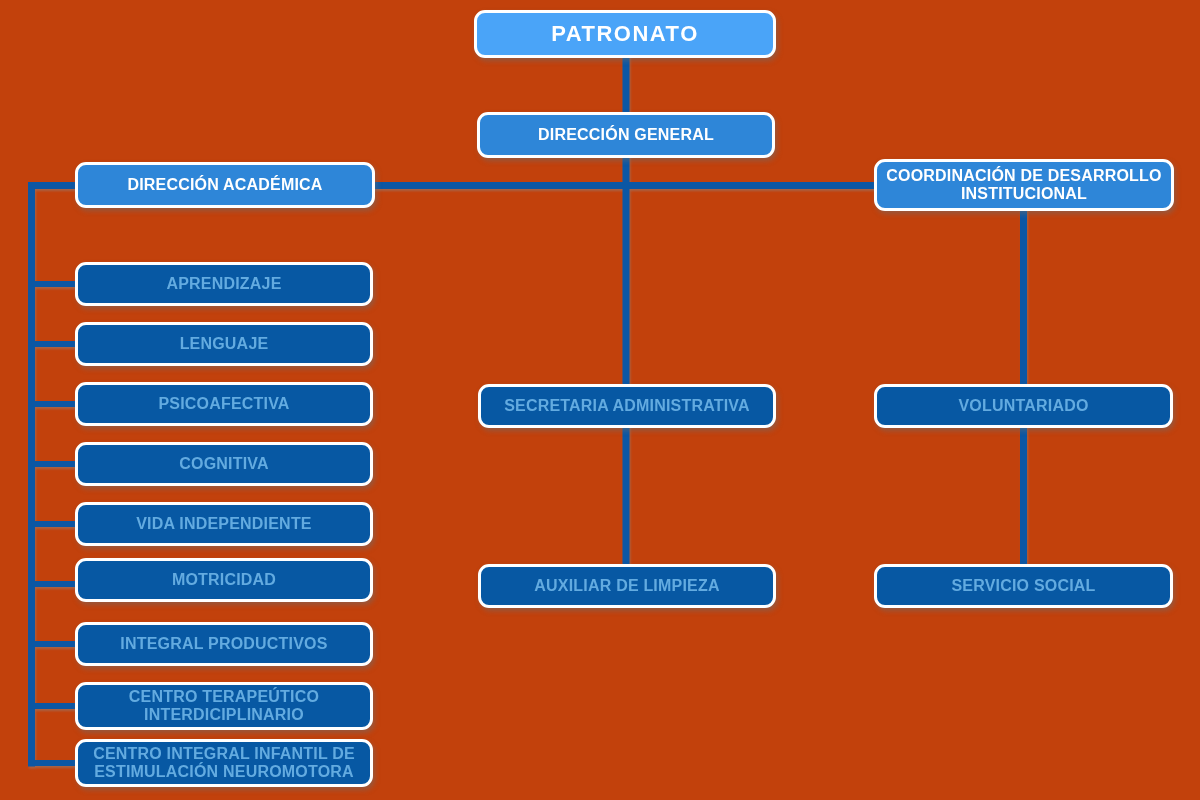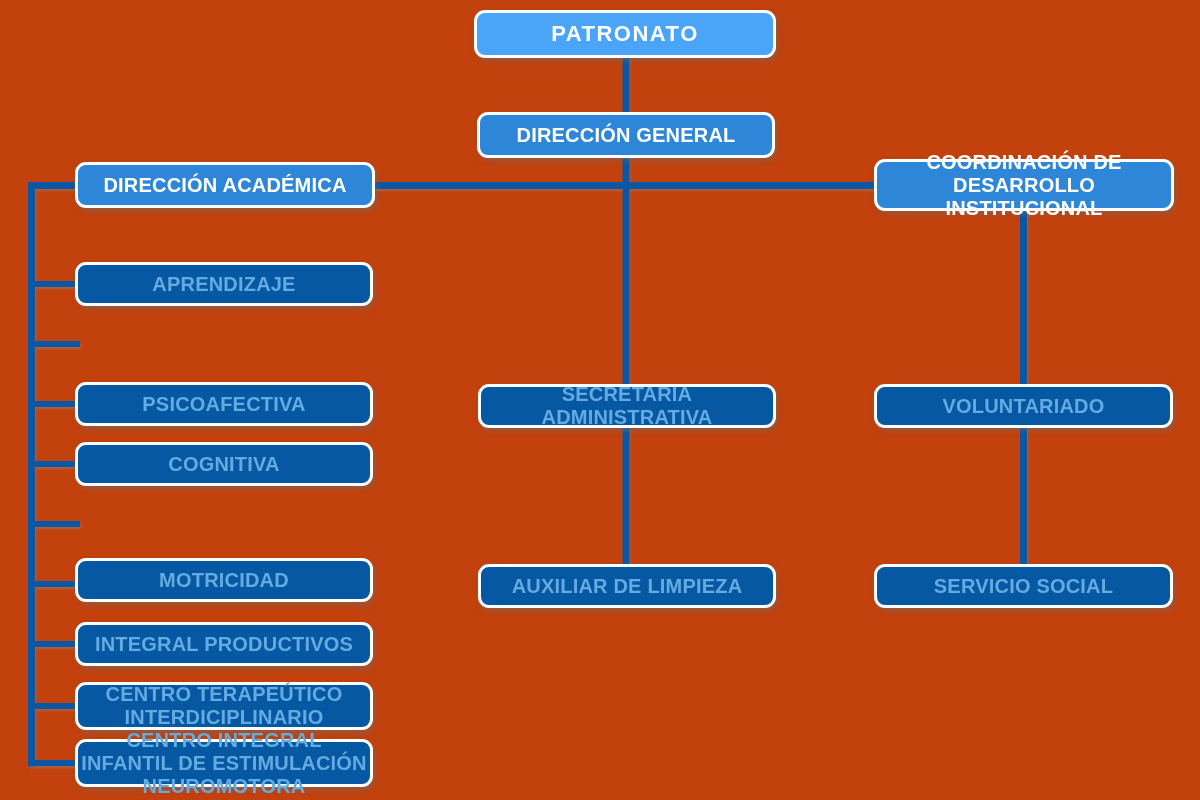--- a/index.html
+++ b/index.html
@@ -29,21 +29,21 @@
     z-index: 1;
     box-sizing: border-box;
     display: flex;
     align-items: center;
     justify-content: center;
     text-align: center;
     border: 3px solid #ffffff;
     border-radius: 11px;
     box-shadow: 2px 3px 5px rgba(110,110,110,0.5);
     font-weight: bold;
-    font-size: 20px;
+    font-size: 16px;
     line-height: 1.15;
     padding: 2px 6px;
     letter-spacing: 0.2px;
   }
   .node.light {
     background: var(--node-light, #4AA4F8);
     color: var(--text-light, #ffffff);
     font-size: 22px;
     letter-spacing: 1.5px;
   }
@@ -86,25 +86,27 @@
   <div class="node light" style="left:474px; top:10px; width:302px; height:48px;">PATRONATO</div>
 
   <div class="node medium" style="left:477px; top:112px; width:298px; height:46px;">DIRECCIÓN GENERAL</div>
 
   <div class="node medium" style="left:874px; top:159px; width:300px; height:52px;">COORDINACIÓN DE DESARROLLO INSTITUCIONAL</div>
 
   <div class="node medium" style="left:75px; top:162px; width:300px; height:46px;">DIRECCIÓN ACADÉMICA</div>
 
   <div class="node dark" style="left:75px; top:262px; width:298px; height:44px;">APRENDIZAJE</div>
 
+  <div class="node dark" style="left:75px; top:322px; width:298px; height:44px;">LENGUAJE</div>
 
   <div class="node dark" style="left:75px; top:382px; width:298px; height:44px;">PSICOAFECTIVA</div>
 
   <div class="node dark" style="left:75px; top:442px; width:298px; height:44px;">COGNITIVA</div>
 
+  <div class="node dark" style="left:75px; top:502px; width:298px; height:44px;">VIDA INDEPENDIENTE</div>
 
   <div class="node dark" style="left:75px; top:558px; width:298px; height:44px;">MOTRICIDAD</div>
 
   <div class="node dark" style="left:75px; top:622px; width:298px; height:44px;">INTEGRAL PRODUCTIVOS</div>
 
   <div class="node dark" style="left:75px; top:682px; width:298px; height:48px;">CENTRO TERAPEÚTICO INTERDICIPLINARIO</div>
 
   <div class="node dark" style="left:478px; top:384px; width:298px; height:44px;">SECRETARIA ADMINISTRATIVA</div>
 
   <div class="node dark" style="left:75px; top:739px; width:298px; height:48px; padding:2px 2px;">CENTRO INTEGRAL INFANTIL DE ESTIMULACIÓN NEUROMOTORA</div>

